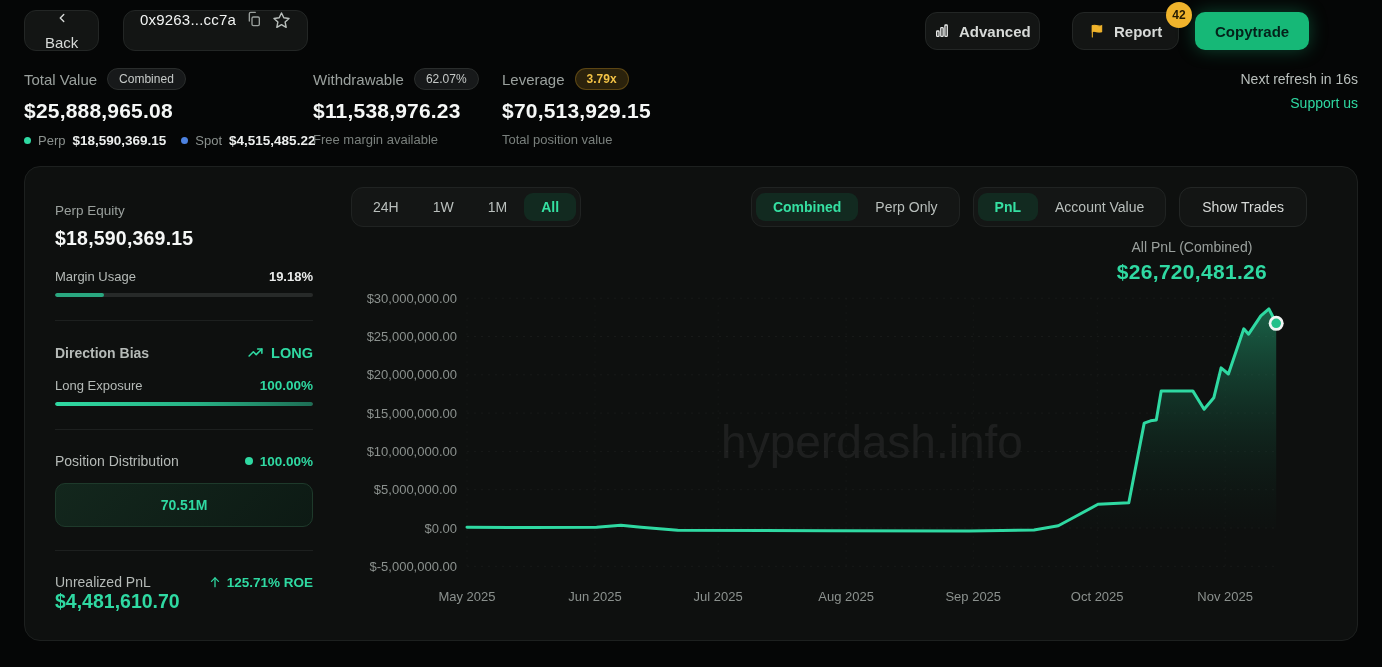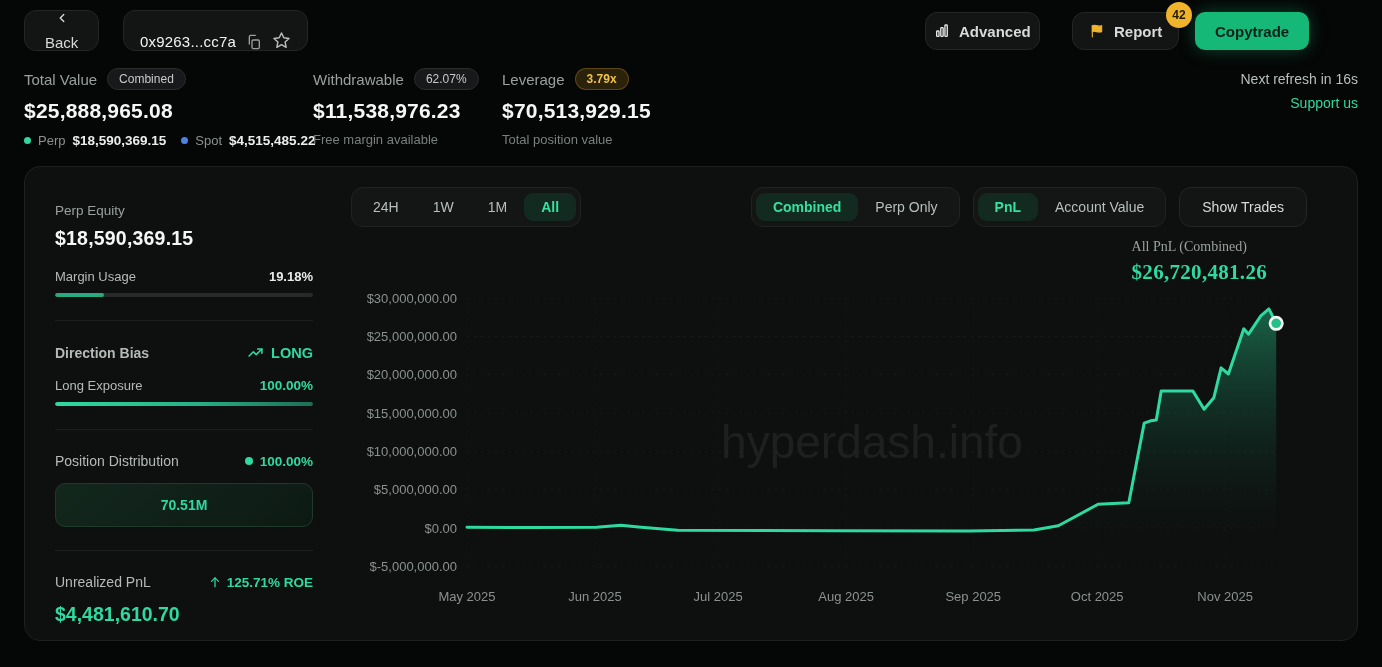--- a/index.html
+++ b/index.html
@@ -1,21 +1,21 @@
 <!DOCTYPE html>
 <html><head>
 <meta charset="utf-8">
 <style>
   * { margin:0; padding:0; box-sizing:border-box; }
   html,body { width:1382px; height:667px; background:#050606; font-family:"Liberation Sans", sans-serif; overflow:hidden; color:#e8eae9; }
   
   .topbar { position:absolute; left:0; top:0; width:1382px; height:62px; }
   .btn { display:inline-flex; align-items:center; gap:9px; background:#131514; border:1px solid #232625; border-radius:12px; color:#d7dad8; font-size:15px; cursor:pointer; }
   .btn-back { position:absolute; left:24px; top:10px; height:41px; padding:0 20px;flex-direction:column; }
-  .address-pill { position:absolute; left:123px; top:10px; height:41px; padding:0 16px; display:flex; align-items:flex-end; gap:10px; background:#131514; border:1px solid #232625; border-radius:12px; }
+  .address-pill { position:absolute; left:123px; top:10px; height:41px; padding:0 16px; display:flex; align-items:flex-start; gap:10px; background:#131514; border:1px solid #232625; border-radius:12px; }
   .address-text { color:#f2f4f3; font-size:15px; font-weight:500; letter-spacing:.2px; }
   .icon-btn { display:flex; align-items:center; color:#9aa09d; background:none; border:none; cursor:pointer; }
   .btn-advanced { position:absolute; left:925px; top:12px; height:38px; padding:0 8px; font-weight:600; }
   .btn-report { position:absolute; left:1072px; top:12px; height:38px; padding:0 16px; font-weight:600; }
   .report-badge { position:absolute; left:1166px; top:2px; width:26px; height:26px; border-radius:50%; background:#f0b42c; color:#241a02; font-size:12px; font-weight:700; display:flex; align-items:center; justify-content:center; z-index:5; }
   .btn-copytrade { position:absolute; left:1195px; top:12px; height:38px; padding:0 20px; background:#16b877; border:none; border-radius:10px; color:#04221a; font-size:15px; font-weight:600; box-shadow:0 0 18px rgba(22,184,119,.35); cursor:pointer; }
   
   .stat-col { position:absolute; top:68px; }
   .stat-label-row { display:flex; align-items:center; gap:10px; }
   .stat-label { color:#9aa09d; font-size:15px; }
@@ -36,29 +36,29 @@
   .side-big { margin-top:9px; color:#f5f7f6; font-size:19.5px; font-weight:700; letter-spacing:.2px; }
   .row-between { display:flex; justify-content:space-between; align-items:center; }
   .mini-label { color:#b5bab7; font-size:13px; }
   .mini-val { color:#e9ebea; font-size:13px; font-weight:700; }
   .bar { margin-top:9px; height:4px; border-radius:2px; background:#272a29; overflow:hidden; }
   .bar-fill { height:100%; border-radius:2px; background:#2aa880; }
   .bar-fill-grad { background:linear-gradient(90deg,#2fd9a2 0%,#27b285 55%,#1d6e55 100%); }
   .hr { border-top:1px solid #1d201f; margin:23px 0; }
   .green-bold { color:#2fd9a2; font-weight:700; }
   .dist-box { margin-top:14px; height:44px; border-radius:10px; background:linear-gradient(135deg,#13271d 0%,#0d1a14 100%); border:1px solid #1e3a2b; display:flex; align-items:center; justify-content:center; font-size:14px; font-weight:700; color:#2fd9a2; cursor:pointer; }
-  .pnl-value { margin-top:13px; color:#2fd9a2; font-size:19.5px; font-weight:700; }
+  .pnl-value { color:#2fd9a2; font-size:19.5px; font-weight:700; }
   
   .controls { position:absolute; left:326px; top:20px; right:50px; height:40px; display:flex; align-items:center; }
   .tab-group { display:flex; align-items:center; background:#141615; border:1px solid #202322; border-radius:12px; padding:4px; height:40px; }
   .tab { padding:6px 17px; font-size:14px; color:#b9bfbc; border-radius:9px; cursor:pointer; white-space:nowrap; }
   .tab.active { background:#122a20; color:#35e0a2; font-weight:600; }
   .spacer { flex:1; }
   .btn-showtrades { height:40px; padding:0 22px; display:flex; align-items:center; background:#131514; border:1px solid #232625; border-radius:12px; color:#d7dad8; font-size:14px; cursor:pointer; }
-  .pnl-head { position:absolute; right:90px; top:72px; text-align:left;font-family:Liberation Serif, serif; }
+  .pnl-head { position:absolute; right:90px; top:72px; text-align:center; }
   .pnl-head-label { color:#9aa09d; font-size:14px; }
   .pnl-head-value { margin-top:5px; color:#2fd9a2; font-size:21px; font-weight:700; letter-spacing:.3px; }
   .chart-wrap { position:absolute; left:328px; top:119px; width:960px; height:340px; }
   svg text { font-family:"Liberation Sans", sans-serif; }
 </style>
 </head>
 <body>
 
 <div class="topbar">
   <button class="btn btn-back">

